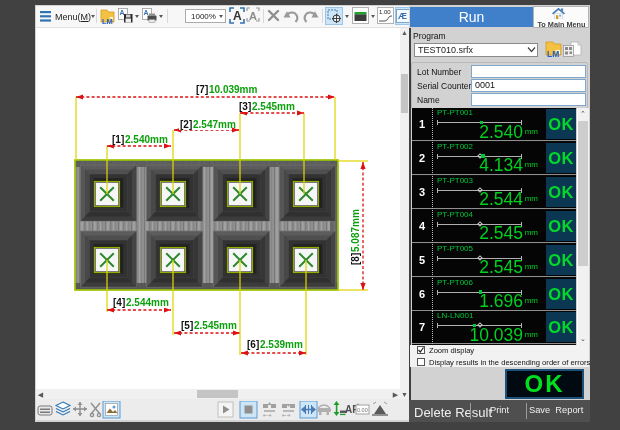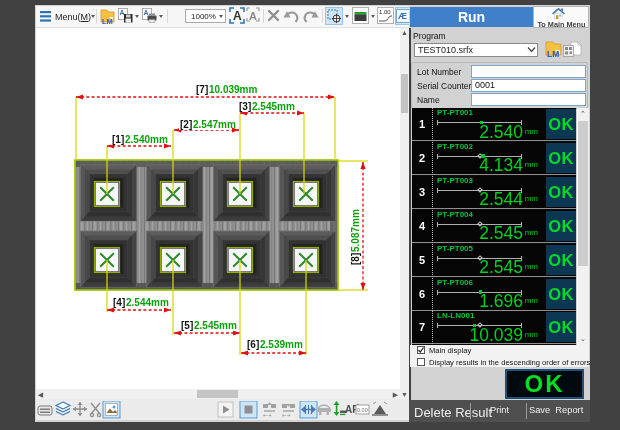--- a/index.html
+++ b/index.html
@@ -16,30 +16,30 @@
   #btoolbar { left:36px; top:399px; width:373px; height:21px; background:#ececec; }
   .sbthumb { background:#c4c4c4; }
   .sbarrow { color:#595959; font-size:7px; line-height:9px; text-align:center; }
   
   .tsep { width:1px; background:#d9d9d9; top:9px; height:14px; }
   .caret { width:0; height:0; border-left:2.5px solid transparent; border-right:2.5px solid transparent; border-top:3.5px solid #5a5a5a; }
   .combo { background:#fff; border:1px solid #ababab; font-size:8px; color:#222; }
   
   #rpanel { left:409px; top:5px; width:181px; height:417px; background:#d2d2d2; }
   #runhdr { left:410px; top:7px; width:123px; height:20px; background:#4080cb; color:#fff;
-     font-size:14px; font-weight:bold; text-align:center; line-height:20px; }
+     font-size:14px; font-weight:normal; text-align:center; line-height:20px; }
   #mainmenu { left:533px; top:6px; width:56px; height:22px; background:#fbfbfb; border:1px solid #b4b4b4; }
   .plabel { font-size:8.5px; color:#111; white-space:nowrap; }
   .pinput { background:#fff; border:1px solid #7da7cc; font-size:9px; color:#111; padding-left:3px; }
   
   #rlist { left:412px; top:108px; width:164px; height:237px; background:#0a0a0a; }
   .rrow { position:absolute; left:0; width:164px; height:33px; border-bottom:1px solid #8f8f8f; background:#050505; }
   .rnum { position:absolute; left:0; top:0; width:21px; height:33px; color:#fff; font-size:11px; font-weight:bold;
       text-align:center; line-height:33px; border-right:1px dotted #bbb; }
-  .rname { position:absolute; left:25px; top:0px; font-size:8px; font-weight:bold; color:#00c838; }
+  .rname { position:absolute; left:25px; top:0px; font-size:8px; font-weight:normal; color:#00c838; }
   .rval { position:absolute; right:53px; top:15.5px; font-size:17.5px; line-height:1; color:#00d020; }
   .rmm { position:absolute; right:38px; top:19.5px; font-size:8px; line-height:1; color:#00d020; }
   .rok { position:absolute; right:0px; top:1px; width:30px; height:30px; background:#0c3752;
       color:#00d82a; font-size:16.5px; font-weight:bold; text-align:center; line-height:30px; letter-spacing:0.5px; }
   .sline { position:absolute; left:25px; top:14px; width:85px; height:1px; background:#b0b0b0; }
   .stick { position:absolute; top:-2px; width:1px; height:5px; background:#b5b5b5; }
   
   #chkarea { left:410px; top:345px; width:179px; height:22px; background:#f2f2f2; }
   .cbox { position:absolute; width:8px; height:8px; background:#fff; border:1px solid #555; }
   .ctext { position:absolute; font-size:7.6px; color:#111; white-space:nowrap; }
@@ -524,21 +524,21 @@
 
   <div class="abs" style="left:577px;top:108px;width:12px;height:237px;background:#f1f1f1;border-left:1px solid #fff"></div>
   <div class="abs sbarrow" style="left:577px;top:109px;width:12px;height:10px;line-height:10px;color:#444">⌃</div>
   <div class="abs sbarrow" style="left:577px;top:334px;width:12px;height:10px;line-height:10px;color:#444">⌄</div>
   <div class="abs sbthumb" style="left:578px;top:121px;width:10px;height:145px;background:#cdcdcd"></div>
   <div class="abs" id="chkarea"></div>
   <div class="abs cbox" style="left:417px;top:346px"></div>
   <svg class="abs" style="left:417px;top:346px" width="8" height="8" viewBox="0 0 8 8">
       <path d="M1.5 4 l1.8 2 L6.5 1.5" fill="none" stroke="#222" stroke-width="1.2"></path>
     </svg>
-  <div class="abs ctext" style="left:429px;top:346px">Main display</div>
+  <div class="abs ctext" style="left:429px;top:346px">Zoom display</div>
   <div class="abs cbox" style="left:417px;top:358px"></div>
   <div class="abs ctext" style="left:429px;top:358px">Display results in the descending order of errors</div>
   <div class="abs" id="okbtn">OK</div>
   <div class="abs" id="bbar"></div>
   <div class="abs" style="left:414px;top:405px;font-size:13px;color:#efefef">Delete Result</div>
   <div class="abs bsep" style="left:470px;top:403px"></div>
   <div class="abs" style="left:490px;top:405px;font-size:9.3px;color:#efefef">Print</div>
   <div class="abs bsep" style="left:526px;top:403px"></div>
   <div class="abs" style="left:529px;top:405px;font-size:9.3px;color:#efefef">Save&nbsp; Report</div>
 </div>

